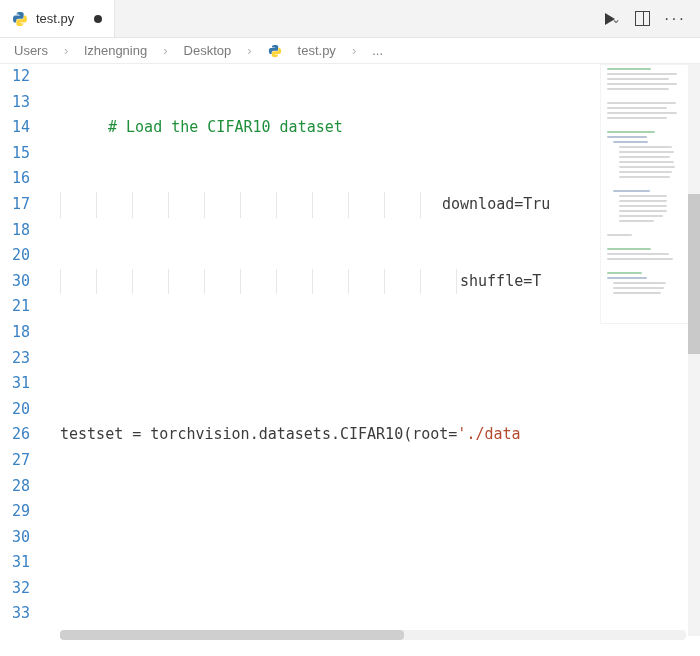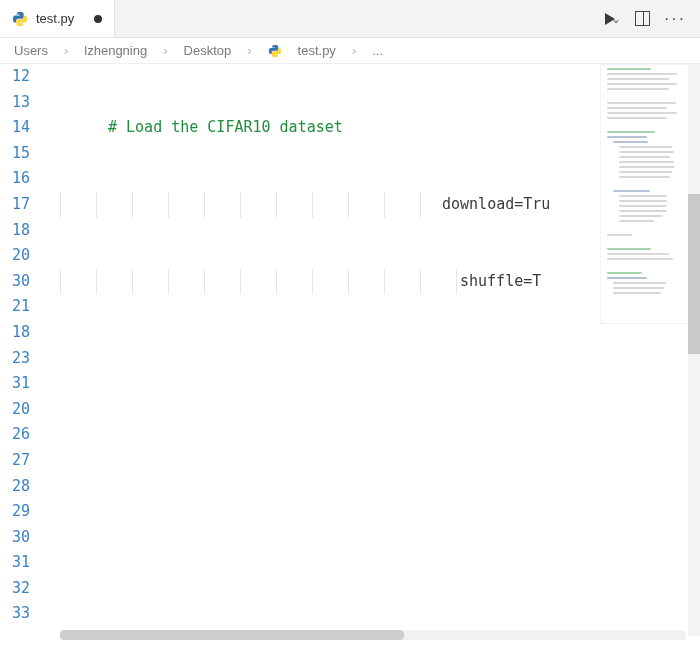--- a/index.html
+++ b/index.html
@@ -110,20 +110,21 @@
         <div>30</div>
         <div>31</div>
         <div>32</div>
         <div>33</div>
       </div>
   <div class="code">
     <div class="row"><span class="c-comment"># Load the CIFAR10 dataset</span></div>
     <div class="row"><span style="display:inline-block;width:382px;"><span class="indent-guides"><span class="ig" style="left:0"></span><span class="ig" style="left:36px"></span><span class="ig" style="left:72px"></span><span class="ig" style="left:108px"></span><span class="ig" style="left:144px"></span><span class="ig" style="left:180px"></span><span class="ig" style="left:216px"></span><span class="ig" style="left:252px"></span><span class="ig" style="left:288px"></span><span class="ig" style="left:324px"></span><span class="ig" style="left:360px"></span></span></span><span>download=Tru</span></div>
     <div class="row"><span style="display:inline-block;width:400px;"><span class="indent-guides"><span class="ig" style="left:0"></span><span class="ig" style="left:36px"></span><span class="ig" style="left:72px"></span><span class="ig" style="left:108px"></span><span class="ig" style="left:144px"></span><span class="ig" style="left:180px"></span><span class="ig" style="left:216px"></span><span class="ig" style="left:252px"></span><span class="ig" style="left:288px"></span><span class="ig" style="left:324px"></span><span class="ig" style="left:360px"></span><span class="ig" style="left:396px"></span></span></span><span>shuffle=T</span></div>
     <div class="row"></div>
+    <div class="row"><span>testset = torchvision.datasets.CIFAR10(root=</span><span class="c-str">'./data</span></div>
     
     
     
     
     
     
     
     
     
     

